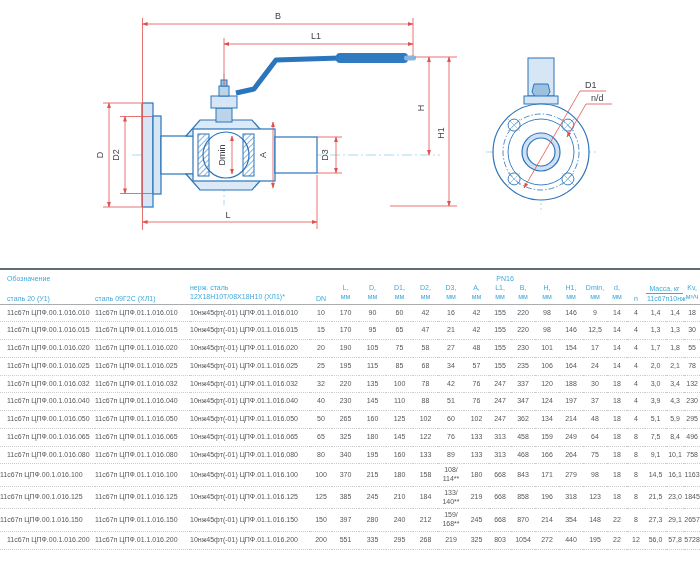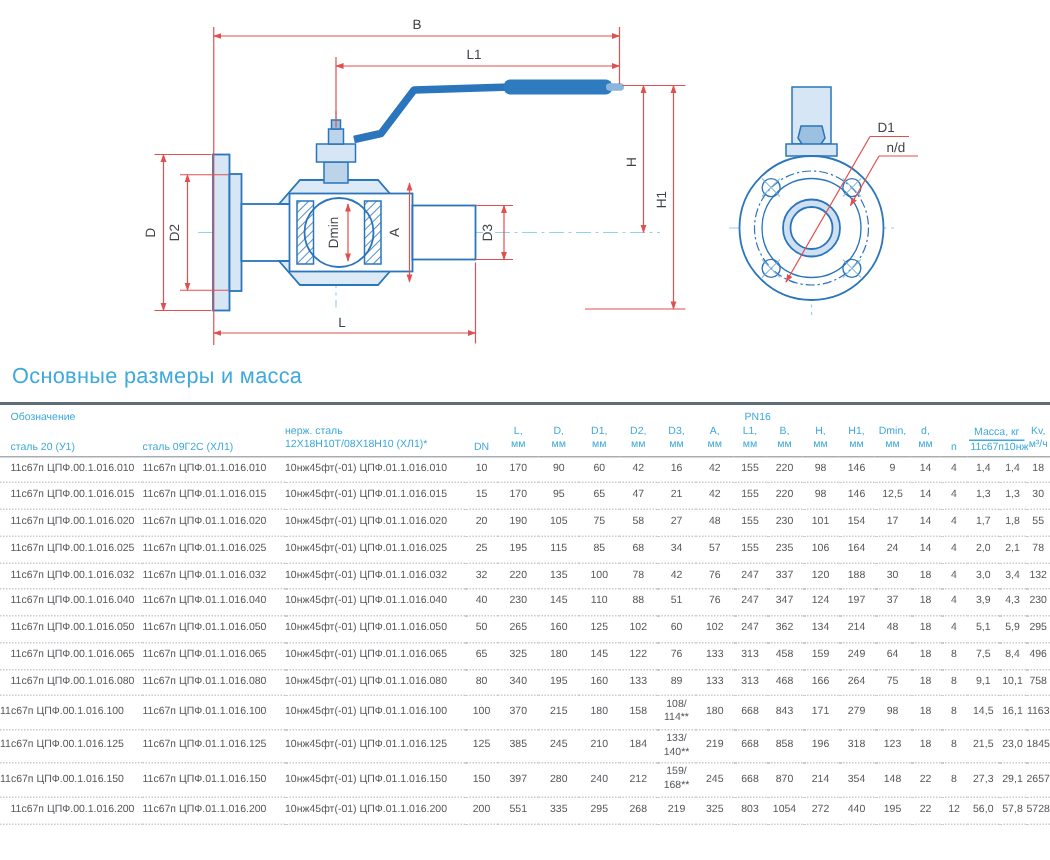--- a/index.html
+++ b/index.html
@@ -146,21 +146,20 @@
       <line x1="580" y1="91" x2="524" y2="188" marker-end="url(#arr)"></line>
       <line x1="586" y1="104" x2="612" y2="104"></line>
       <line x1="586" y1="104" x2="567" y2="137" marker-end="url(#arr)"></line>
     </g>
     <g>
       <text x="585" y="88">D1</text>
       <text x="591" y="101">n/d</text>
     </g>
   </svg>
 
-  <div class="title">Основные размеры и масса</div>
   <div class="rule"></div>
 
   <div class="tblwrap">
     <table>
       <colgroup>
         <col style="width:95px">
           <col style="width:95px">
           <col style="width:120px">
         <col style="width:22px">
           <col style="width:27px">

